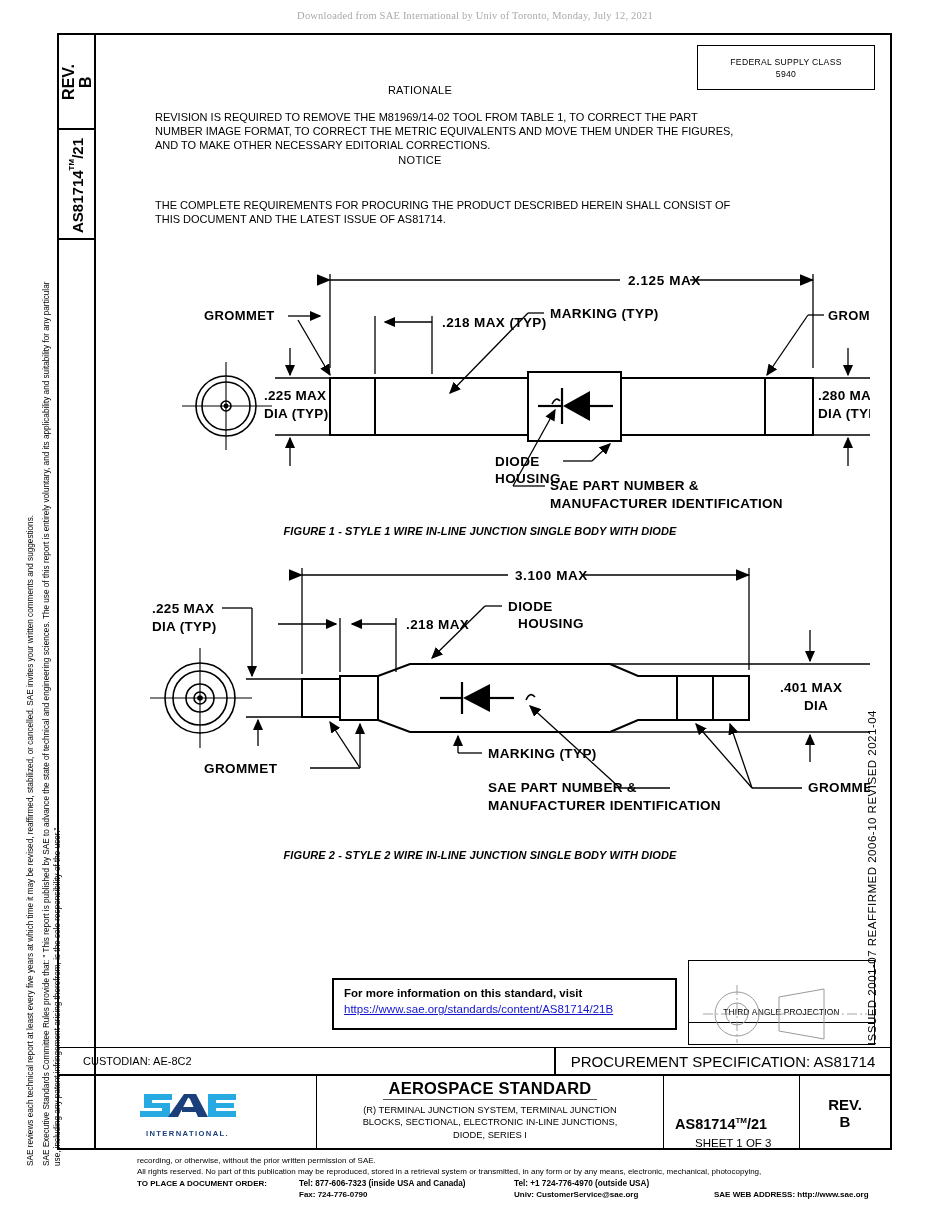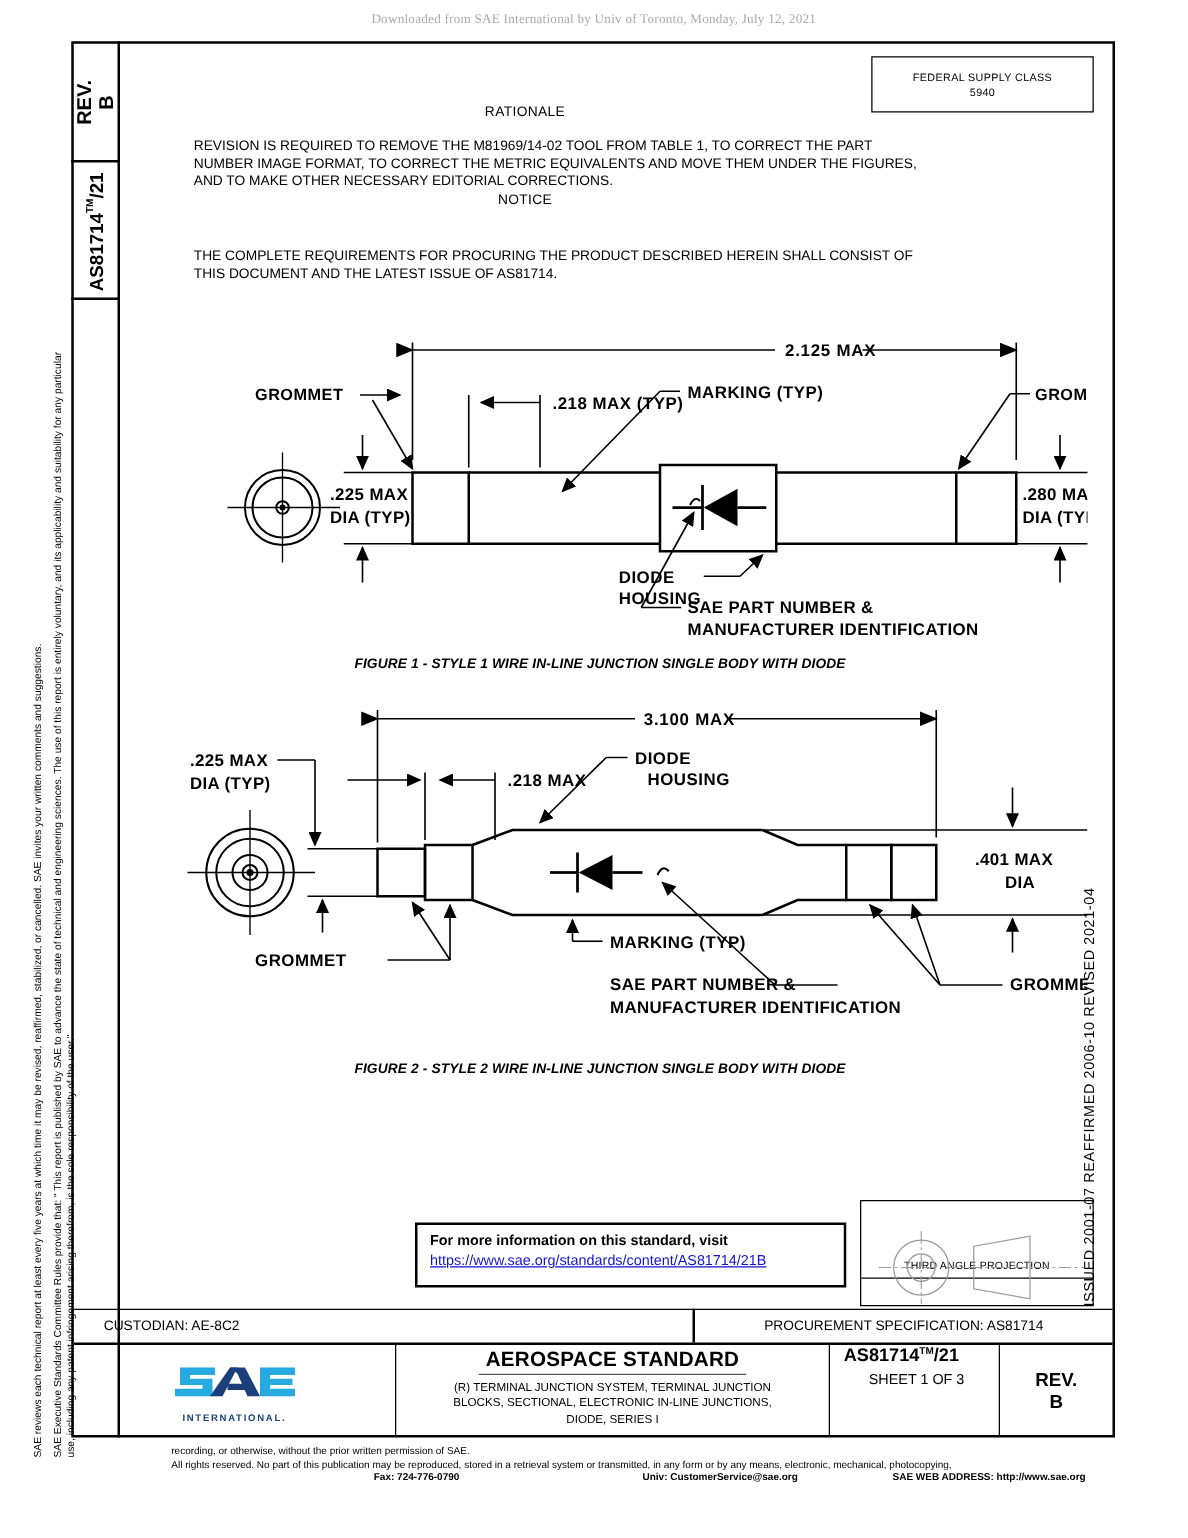--- a/index.html
+++ b/index.html
@@ -119,36 +119,36 @@
 
   
   #cust{
     left:59px;top:1047px;width:497px;height:27px;
     border-top:1px solid #000;border-right:2px solid #000;box-sizing:border-box;
     display:flex;align-items:center;padding-left:24px;font-size:11px;
   }
   #proc{
     left:556px;top:1047px;width:334px;height:27px;
     border-top:1px solid #000;box-sizing:border-box;
-    display:flex;align-items:center;justify-content:center;font-size:11px;
+    display:flex;align-items:center;justify-content:center;font-size:15px;
   }
 
   
   #tblock{
     left:59px;top:1074px;width:831px;height:75px;
     border-top:2px solid #000;box-sizing:border-box;display:flex;
   }
   #tb-logo{width:258px;display:flex;align-items:center;justify-content:center;
            border-right:1px solid #000;box-sizing:border-box;}
   #tb-title{flex:1;display:flex;flex-direction:column;align-items:center;
             border-right:1px solid #000;box-sizing:border-box;padding-top:3px;}
   #tb-title .main{font-size:16.5px;font-weight:bold;letter-spacing:.2px;
                   border-bottom:1.5px solid #555;padding:0 6px 1px 6px;}
   #tb-title .sub{font-size:9.3px;line-height:12.4px;text-align:center;padding-top:4px;width:320px;}
-  #tb-num{width:136px;display:flex;flex-direction:column;justify-content:flex-start;
+  #tb-num{width:136px;display:flex;flex-direction:column;justify-content:flex-end;
           border-right:1px solid #000;box-sizing:border-box;padding-left:11px;}
   #tb-num .n1{font-size:14.5px;font-weight:bold;}
   #tb-num .n1 sup{font-size:8px;vertical-align:super;}
   #tb-num .n2{font-size:11.5px;padding-top:5px;margin-left:20px;}
   #tb-rev{width:90px;display:flex;flex-direction:column;align-items:center;
           justify-content:center;}
   #tb-rev .r1{font-size:15px;font-weight:bold;}
   #tb-rev .r2{font-size:15px;font-weight:bold;}
 
   
@@ -477,19 +477,24 @@
   </div>
   <div id="tb-rev">
     <div class="r1">REV.</div>
     <div class="r2">B</div>
   </div>
 </div>
 
 <div class="abs" id="copy">
   <div>recording, or otherwise, without the prior written permission of SAE.</div>
   <div>All rights reserved. No part of this publication may be reproduced, stored in a retrieval system or transmitted, in any form or by any means, electronic, mechanical, photocopying,</div>
+  <div class="ord">
+    <div class="c1">TO PLACE A DOCUMENT ORDER:</div>
+    <div class="c2"><b>Tel: 877-606-7323 (inside USA and Canada)</b></div>
+    <div class="c3"><b>Tel: +1 724-776-4970 (outside USA)</b></div>
+  </div>
   <div class="r2row">
     <div class="c1"></div>
     <div class="c2"><b>Fax: 724-776-0790</b></div>
     <div class="c3"><b>Univ: CustomerService@sae.org</b></div>
     <div class="c4"><b>SAE WEB ADDRESS: http://www.sae.org</b></div>
   </div>
 </div>
 
 </body></html>

